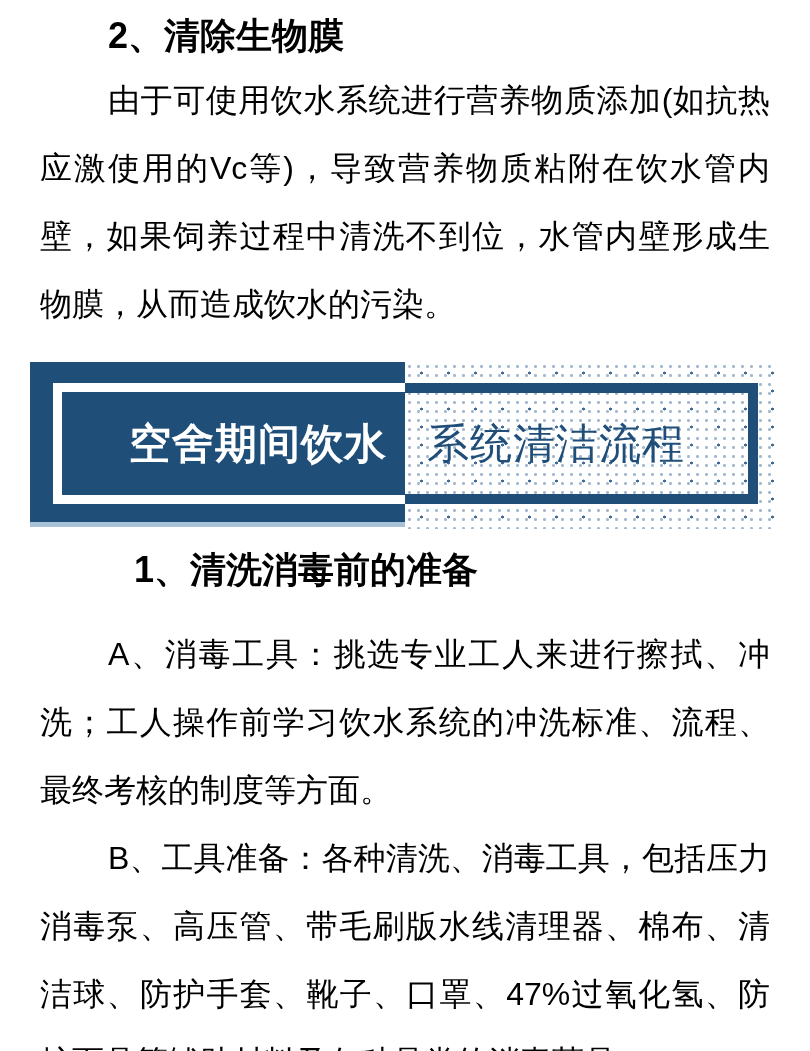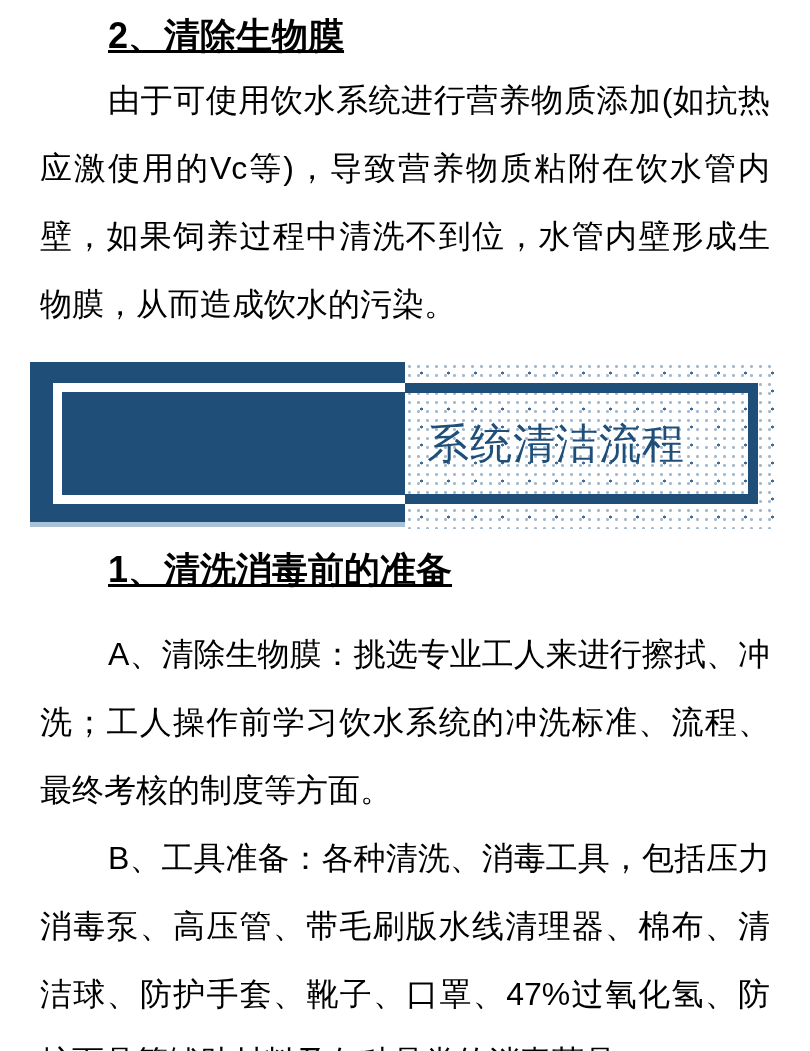--- a/index.html
+++ b/index.html
@@ -17,24 +17,24 @@
     font-family: "Liberation Sans", sans-serif;
     color: #000000;
   }
   .heading {
     margin: 0;
     padding: 14px 56px 0 108px;
     font-size: 36px;
     font-weight: 700;
     line-height: 44px;
     color: #000000;
-    text-decoration: underline;
   }
   .heading-2 {
     padding-top: 16px;
+    margin-left: 26px;
   }
   .body-text {
     margin: 8px 40px 0 40px;
     font-size: 32px;
     line-height: 68px;
     text-align: justify;
     text-indent: 68px;
     font-weight: 400;
     color: #000000;
   }
@@ -141,22 +141,23 @@
   <h2 class="heading">2、清除生物膜</h2>
 
   <p class="body-text">由于可使用饮水系统进行营养物质添加(如抗热应激使用的Vc等)，导致营养物质粘附在饮水管内壁，如果饲养过程中清洗不到位，水管内壁形成生物膜，从而造成饮水的污染。</p>
 
   <div class="banner">
     <div class="banner-dots"></div>
     <div class="banner-panel"></div>
     <div class="banner-shadow"></div>
     <div class="banner-frame-white"></div>
     <div class="banner-frame-blue"></div>
+    <div class="banner-text-left">空舍期间饮水</div>
     <div class="banner-text-right">系统清洁流程</div>
   </div>
 
   <h2 class="heading heading-2">1、清洗消毒前的准备</h2>
 
-  <p class="body-text body-text-a">A、清除生物膜：挑选专业工人来进行擦拭、冲洗；工人操作前学习饮水系统的冲洗标准、流程、最终考核的制度等方面。</p>
+  <p class="body-text body-text-a">A、消毒工具：挑选专业工人来进行擦拭、冲洗；工人操作前学习饮水系统的冲洗标准、流程、最终考核的制度等方面。</p>
 
   <p class="body-text body-text-b">B、工具准备：各种清洗、消毒工具，包括压力消毒泵、高压管、带毛刷版水线清理器、棉布、清洁球、防护手套、靴子、口罩、47%过氧化氢、防护面具等辅助材料及各种品类的消毒药品。</p>
 
 </div>
 
 </body></html>

